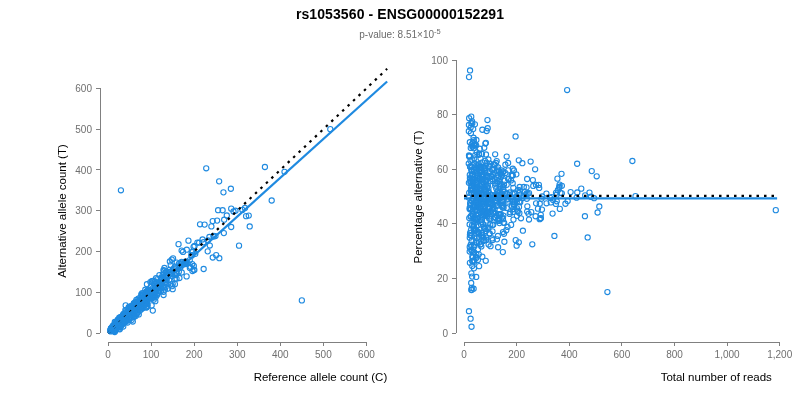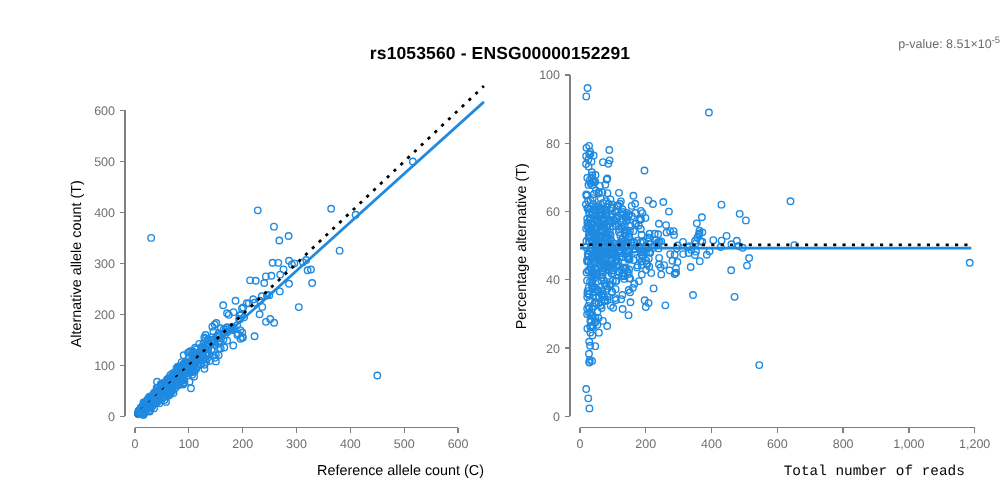--- a/index.html
+++ b/index.html
@@ -23,28 +23,27 @@
   .title {
     position: absolute;
     top: 6px;
     left: 0;
     width: 800px;
     text-align: center;
     font-size: 14px;
     font-weight: bold;
     color: #000000;
     letter-spacing: 0.1px;
-    margin-top: 28px;
   }
   .subtitle {
     position: absolute;
     top: 27px;
     left: 0;
     width: 800px;
-    text-align: right;
+    text-align: center;
     font-size: 10px;
     color: #6b6b6b;
   }
   .subtitle .sup {
     font-size: 7.5px;
     vertical-align: super;
   }
   .panel {
     position: absolute;
     top: 0;
@@ -1470,17 +1469,17 @@
           <circle cx="232.39" cy="161.01" r="2.6" class="pt"></circle>
           <circle cx="375.79" cy="210.15" r="2.6" class="pt"></circle>
           <circle cx="116.62" cy="245.64" r="2.6" class="pt"></circle>
           <circle cx="187.66" cy="237.45" r="2.6" class="pt"></circle>
         </g>
         <g>
           <line x1="64" y1="195.954" x2="377.10655737704917" y2="195.954" class="ref-line"></line>
           <line x1="64" y1="198.411" x2="377.10655737704917" y2="198.411" class="fit-line"></line>
         </g>
       </svg>
-    <div class="axis-title-x" id="xlab-right" style="left: 71.8689px; width: 300px; top: 371px; font-family: Liberation Mono, monospace;">Total number of reads</div>
+    <div class="axis-title-x" id="xlab-right" style="left: 71.8689px; width: 300px; top: 371px;">Total number of reads</div>
     <div class="axis-title-y" id="ylab-right" style="left: 12px; top: 196.5px; transform: rotate(-90deg) translate(-50%, 0px);">Percentage alternative (T)</div>
   </div>
 
 </div>
 
 </body></html>

